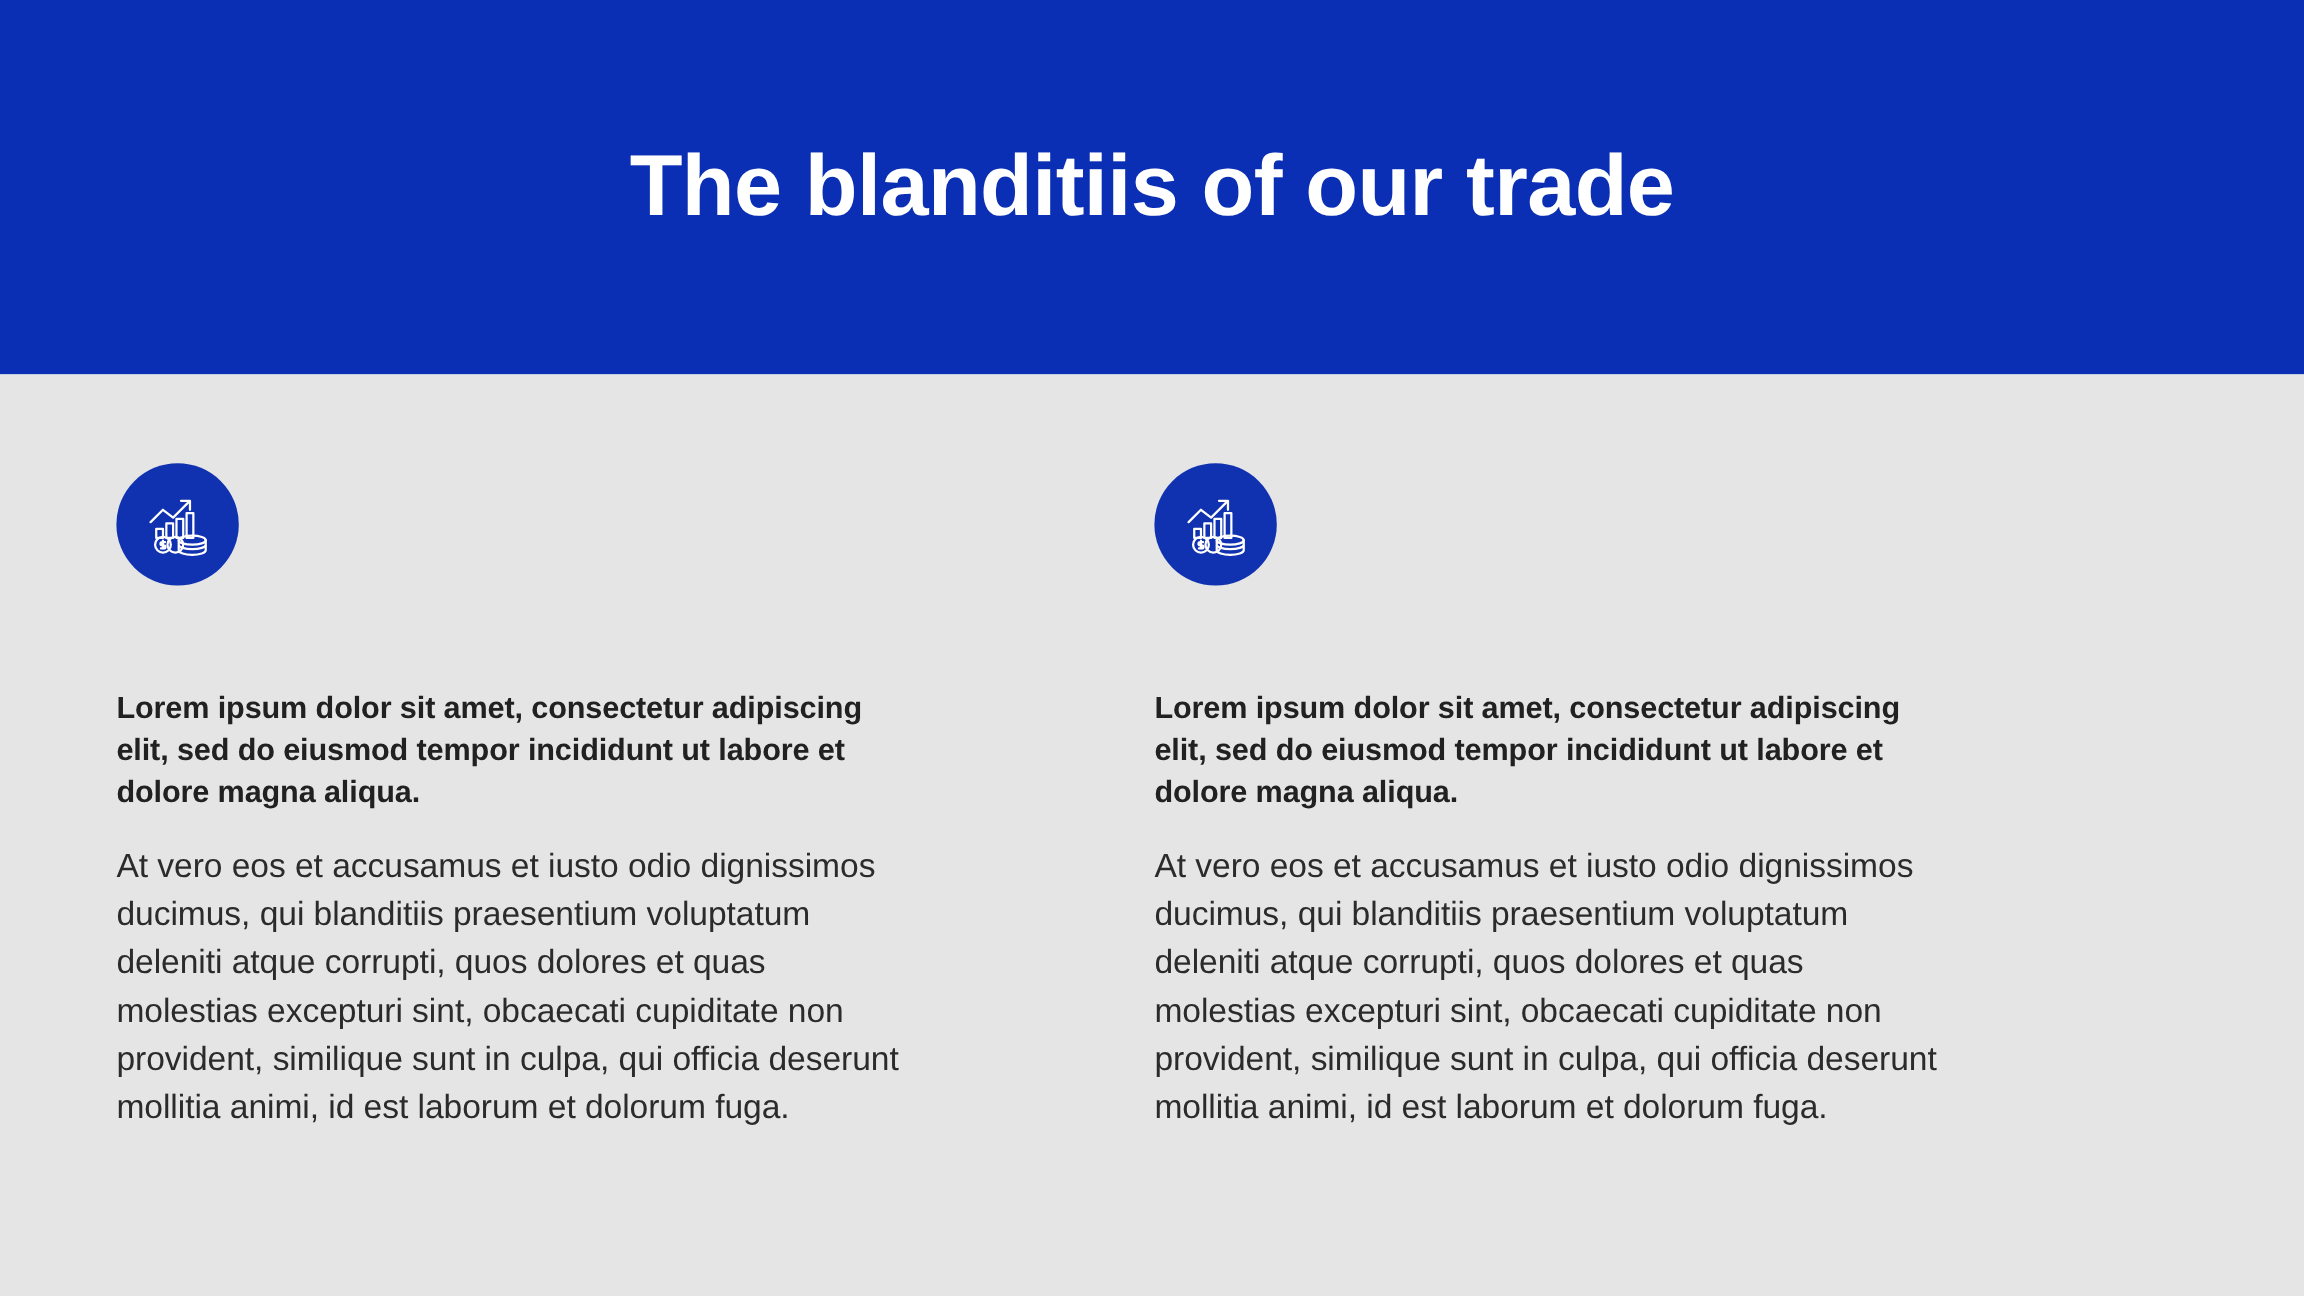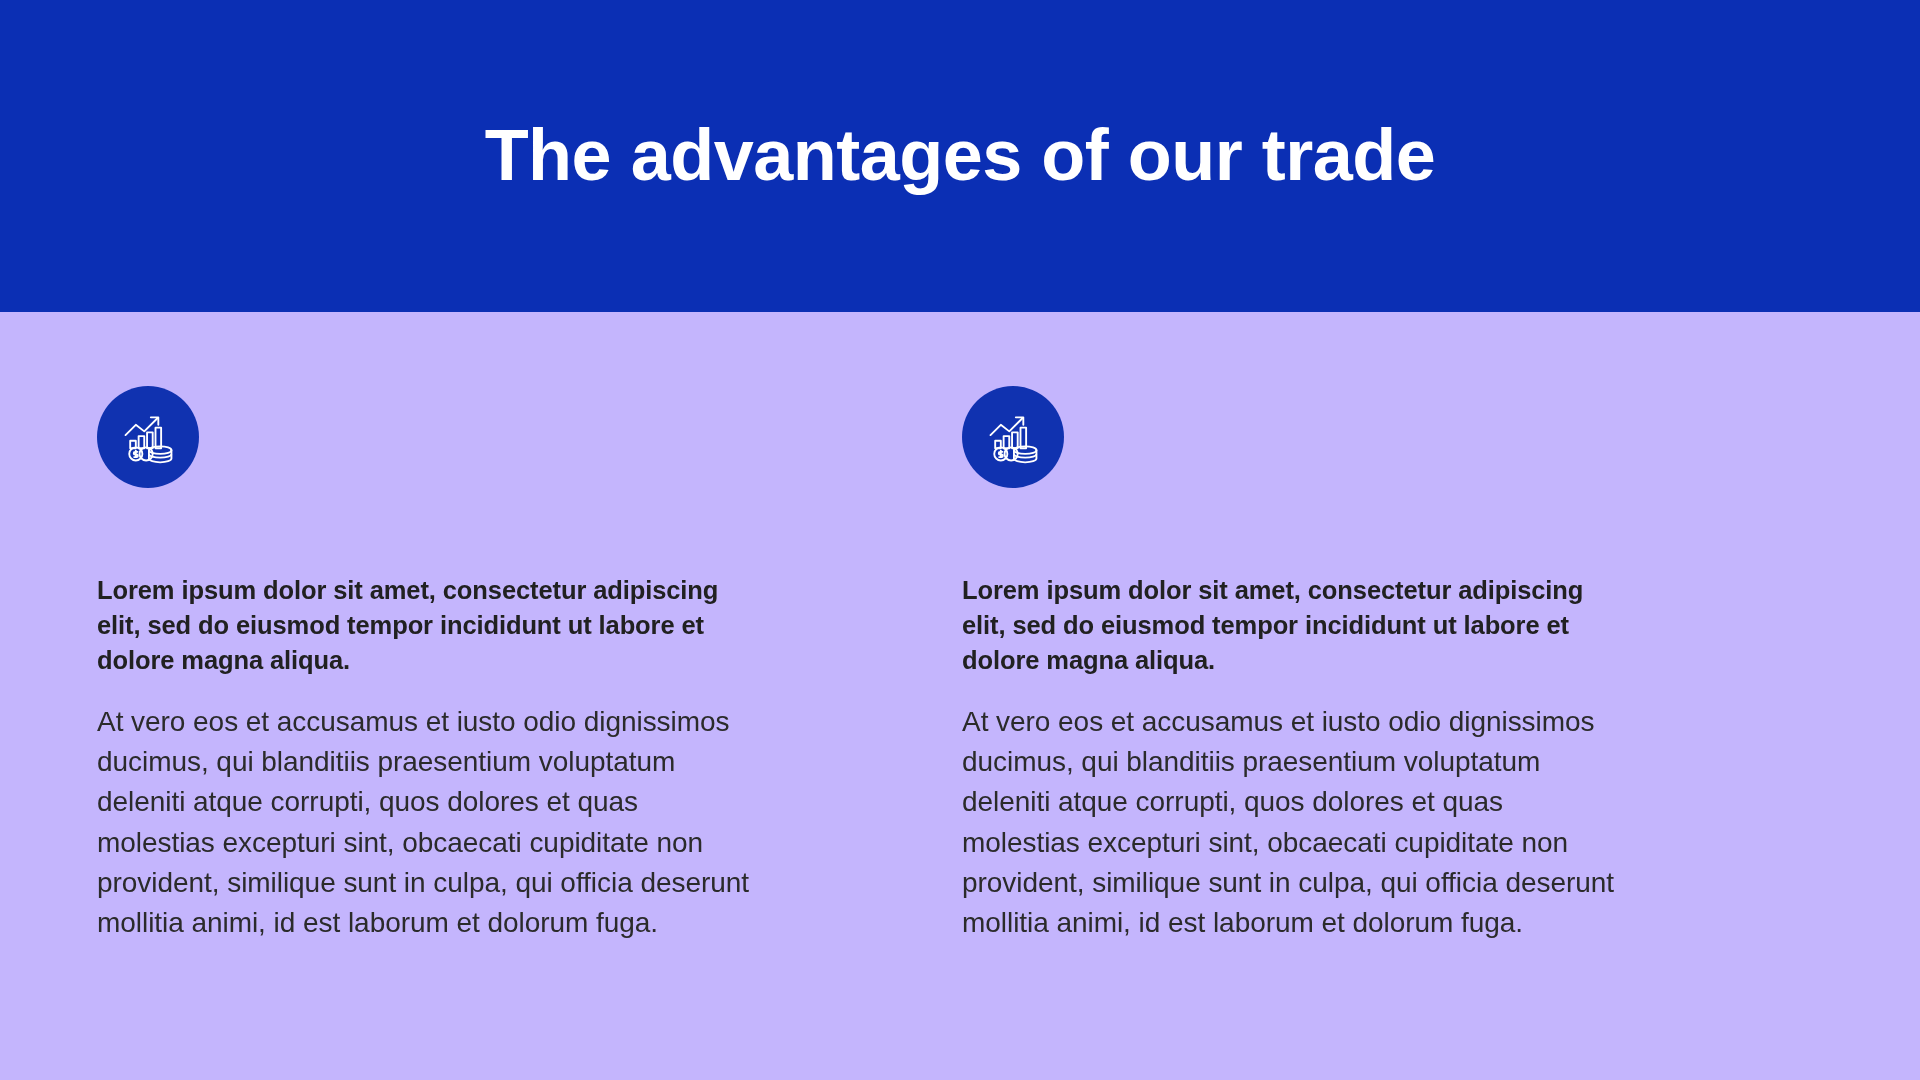--- a/index.html
+++ b/index.html
@@ -46,21 +46,21 @@
     white-space:nowrap;
   }
 
   
   .content {
     position:absolute;
     left:0;
     top:312px;
     width:1920px;
     height:768px;
-    background:#c4b5fd;
+    background:#e5e5e5;
   }
 
   .columns {
     position:absolute;
     left:97px;
     top:74px;
     width:1726px;
     display:flex;
     gap:205px;
   }
@@ -108,21 +108,21 @@
     letter-spacing:-0.05px;
     max-width:660px;
   }
 </style>
 </head>
 <body>
 
 <div class="slide">
 
   <div class="header-band">
-    <h1 class="slide-title">The advantages of our trade</h1>
+    <h1 class="slide-title">The blanditiis of our trade</h1>
   </div>
 
   <div class="content">
     <div class="columns">
 
       <div class="feature-column">
         <div class="icon-badge">
           <svg viewBox="0 0 64 64" xmlns="http://www.w3.org/2000/svg" fill="none" stroke="#ffffff" stroke-width="2" stroke-linecap="round" stroke-linejoin="round">
 
             <polyline points="8,30 19,19 28,26 42,12"></polyline>

